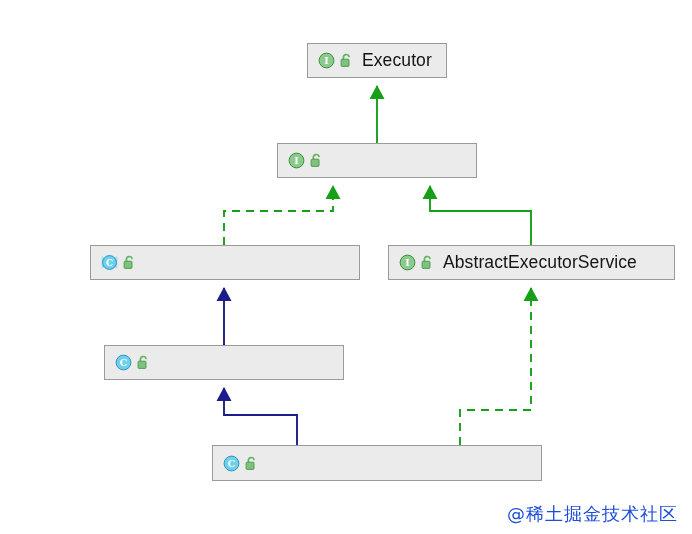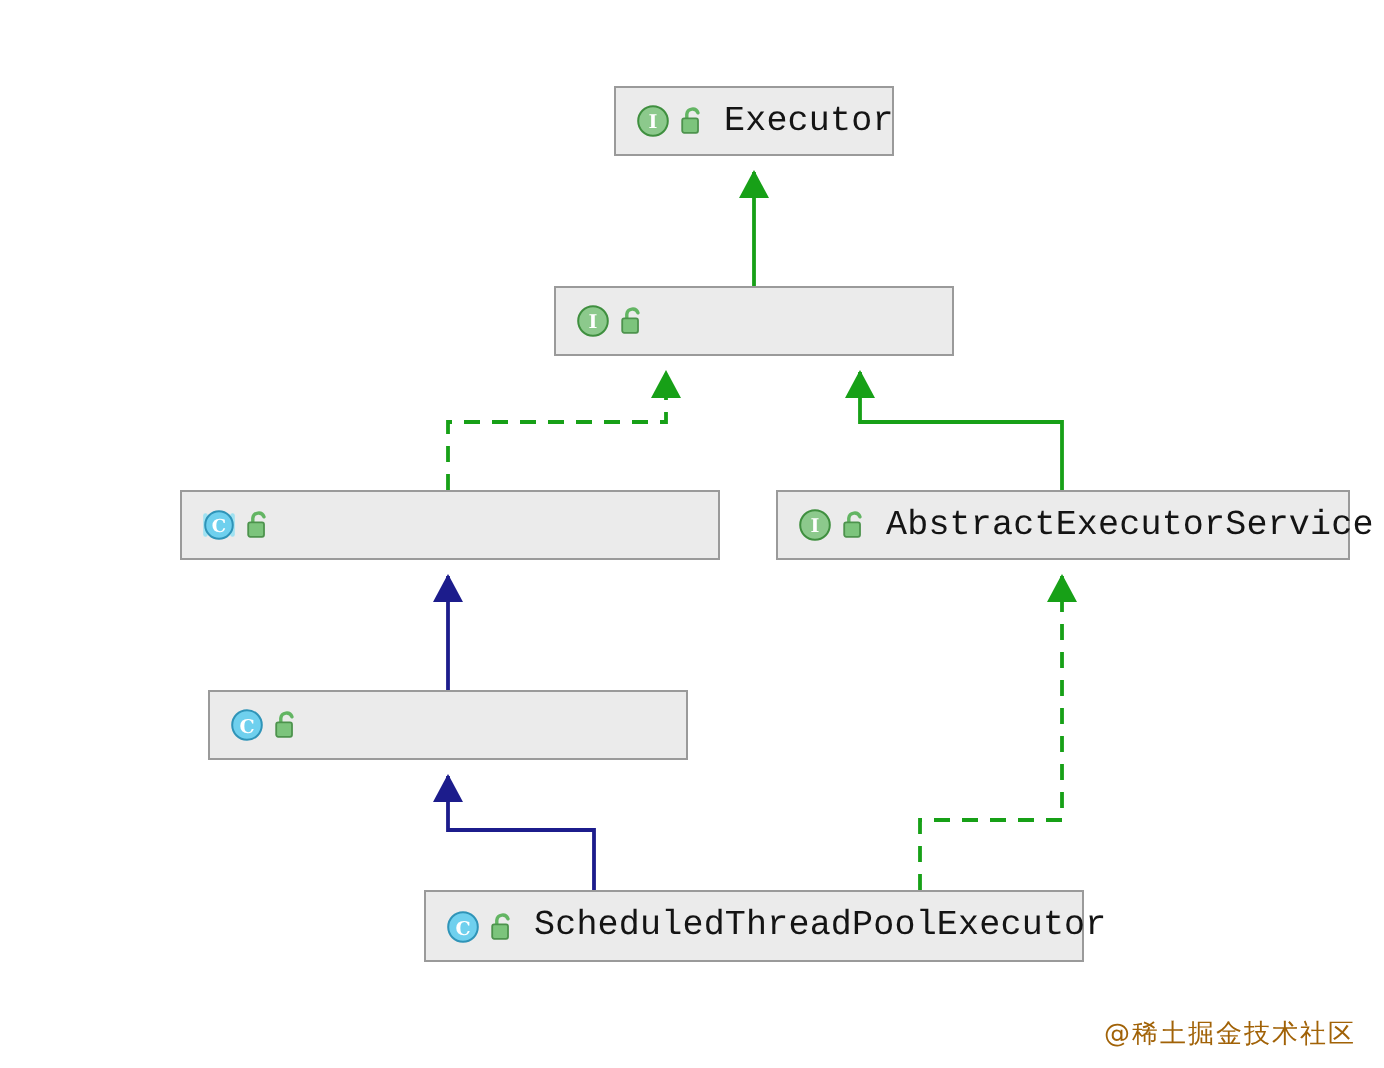--- a/index.html
+++ b/index.html
@@ -25,21 +25,21 @@
     position: absolute;
     box-sizing: border-box;
     background: #ebebeb;
     border: 1px solid #9a9a9a;
     display: flex;
     align-items: center;
     padding-left: 10px;
     height: 35px;
   }
   .uml-node .node-label {
-    font-family: Liberation Mono, monospace;
+    font-family: Liberation Sans, sans-serif;
     font-size: 17.5px;
     color: #141414;
     white-space: nowrap;
     letter-spacing: 0.1px;
   }
   .icon-group {
     display: flex;
     align-items: center;
     margin-right: 9px;
   }
@@ -52,22 +52,22 @@
   .lock-icon {
     width: 14px;
     height: 15px;
     flex: none;
   }
   .watermark {
     position: absolute;
     right: 14px;
     bottom: 8px;
     font-family: "DejaVu Sans", sans-serif;
-    font-size: 13px;
-    color: #a16207;
+    font-size: 18px;
+    color: #1d4ed8;
     letter-spacing: 1px;
     user-select: none;
   }
   svg.edges {
     position: absolute;
     left: 0;
     top: 0;
     width: 692px;
     height: 534px;
     pointer-events: none;
@@ -166,18 +166,17 @@
         <span class="icon-group">
           <svg class="type-icon" viewBox="0 0 17 17">
             <circle cx="8.5" cy="8.5" r="7.4" fill="#6fd0ee" stroke="#2f94b8" stroke-width="1"></circle>
             <text x="8.5" y="12.3" text-anchor="middle" font-family="DejaVu Serif, serif" font-size="9.5" font-weight="bold" fill="#ffffff">C</text>
           </svg>
           <svg class="lock-icon" viewBox="0 0 14 15">
             <path d="M4.4 6.3 V4.1 a2.9 2.9 0 0 1 5.6 -0.7" fill="none" stroke="#63b563" stroke-width="1.7" stroke-linecap="round"></path>
             <rect x="2.1" y="6.2" width="7.9" height="7.2" rx="1" fill="#7cc47c" stroke="#4d934d" stroke-width="0.9"></rect>
           </svg>
         </span>
-        <span class="node-label">ScheduledThreadPoolExecutor</span>
       </div>
     </div>
 
   <div class="watermark">@稀土掘金技术社区</div>
 </div>
 
 </body></html>

